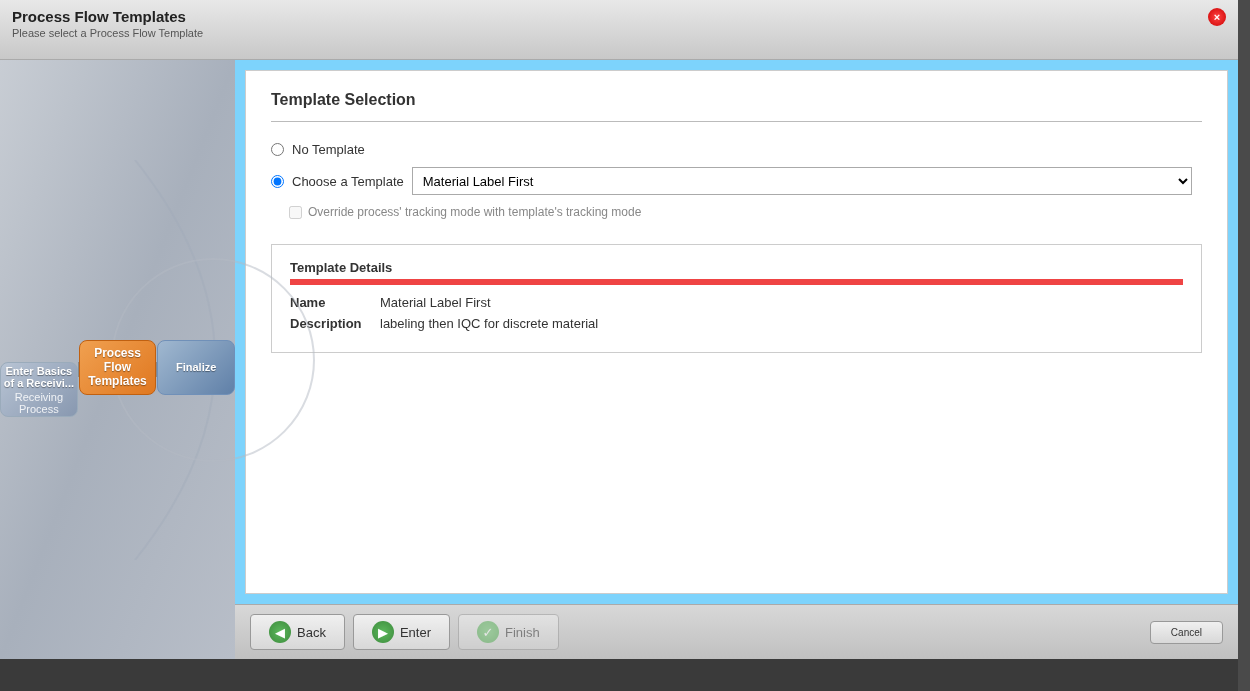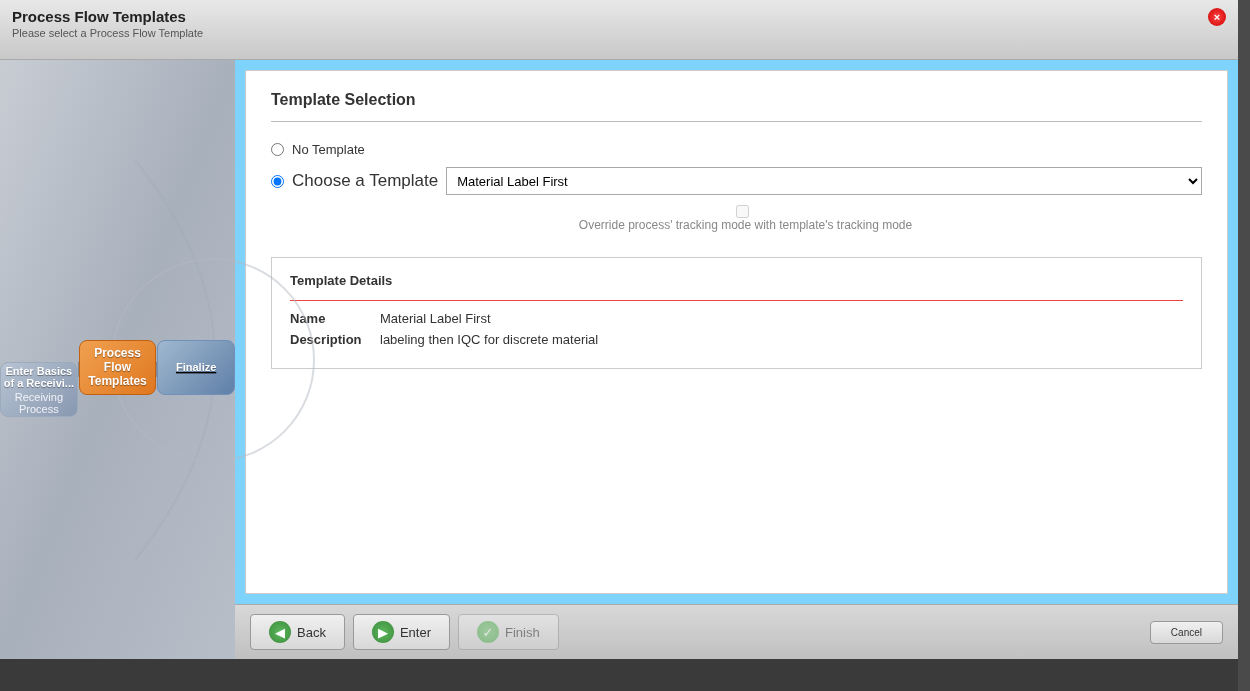--- a/index.html
+++ b/index.html
@@ -114,21 +114,20 @@
     }
 
     .sidebar-step.step-process-flow {
       background: linear-gradient(135deg, #f0a050, #e07820);
       border: 1px solid #c06010;
     }
 
     .sidebar-step.step-finalize {
       background: linear-gradient(135deg, #a0b8d0, #6080a8);
       border: 1px solid #7090b8;
-      text-decoration: underline;
     }
 
     .sidebar-step .step-title {
       font-size: 11px;
       font-weight: bold;
       color: #fff;
       text-shadow: 0 1px 1px rgba(0,0,0,0.4);
     }
 
     .sidebar-step .step-subtitle {
@@ -212,21 +211,20 @@
       background: white;
       font-size: 13px;
       padding: 2px 6px;
       cursor: pointer;
     }
 
     .override-checkbox-row {
       display: flex;
       align-items: center;
       margin-left: 18px;
-      flex-direction: column;
     }
 
     .override-checkbox-row input[type="checkbox"] {
       margin-right: 6px;
     }
 
     .override-checkbox-row label {
       font-size: 12px;
       color: #888;
     }
@@ -235,22 +233,22 @@
       margin-top: 20px;
       border: 1px solid #ccc;
       padding: 15px 18px;
     }
 
     .details-title {
       font-size: 13px;
       font-weight: bold;
       color: #333;
       margin-bottom: 10px;
-      border-bottom: 1px solid #ef4444;
-      padding-bottom: 12px;
+      border-bottom: 6px solid #ef4444;
+      padding-bottom: 4px;
     }
 
     .detail-row {
       display: flex;
       margin-bottom: 6px;
     }
 
     .detail-label {
       font-weight: bold;
       font-size: 13px;
@@ -400,21 +398,21 @@
             <h2 class="section-title">Template Selection</h2>
             <hr class="section-divider">
 
             <div class="radio-option">
               <input type="radio" name="template-choice" id="no-template" style="">
               <label for="no-template">No Template</label>
             </div>
 
             <div class="template-dropdown-row">
               <input type="radio" name="template-choice" id="choose-template" checked="" style="margin-right: 8px;">
-              <label for="choose-template" style="margin-right:8px;font-size:17px;color:#333;">Choose a Template</label>
+              <label for="choose-template" style="margin-right:8px;font-size:13px;color:#333;">Choose a Template</label>
               <select class="template-dropdown">
                 <option>Material Label First</option>
                 <option>IQC First</option>
                 <option>Standard Process</option>
                 <option>Custom Flow</option>
               </select>
             </div>
 
             <div class="override-checkbox-row">
               <input type="checkbox" id="override-tracking" disabled="" style="">

